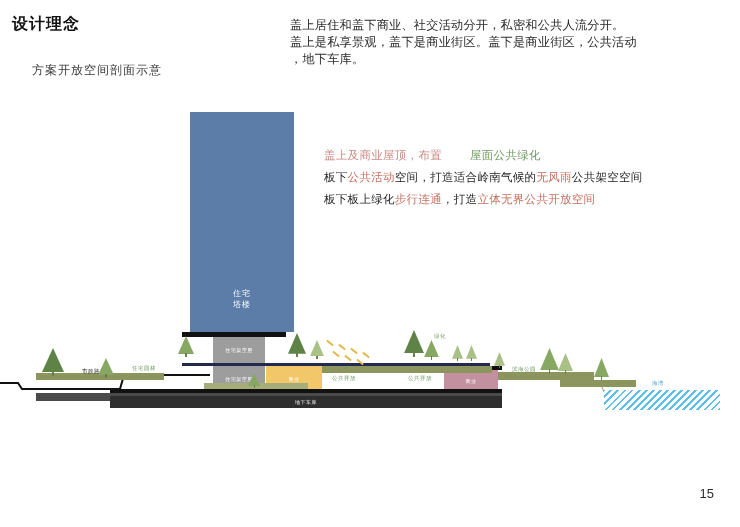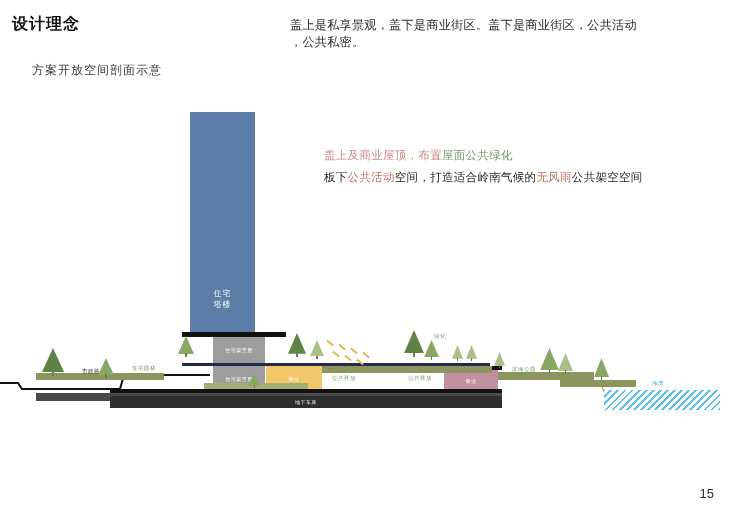--- a/index.html
+++ b/index.html
@@ -54,36 +54,36 @@
   }
   .bullet-line {
     font-size: 11.5px;
     line-height: 22px;
     white-space: nowrap;
     letter-spacing: 0.3px;
   }
   .t-dark  { color: #1f1f1f; }
   .t-red   { color: #c4705f; }
   .t-pink  { color: #c98c85; }
-  .t-green { color: #6f9a62; }
+  .t-green { color: #6f9a62; margin-left: 28px; }
 
   
   .diagram {
     position: absolute;
     left: 0;
     top: 100px;
     width: 740px;
     height: 330px;
   }
   .dg { position: absolute; }
 
   
   .tower {
     left: 190px; top: 12px;
-    width: 65px; height: 220px;
+    width: 104px; height: 220px;
     background: #5b7da8;
   }
   .tower-label {
     position: absolute;
     left: 0; right: 0;
     bottom: 22px;
     text-align: center;
     color: #ffffff;
     font-size: 8px;
     line-height: 11px;
@@ -198,30 +198,34 @@
     color: #2b2b2b;
   }
 </style>
 </head>
 <body>
 
 <div class="slide-title">设计理念</div>
 <div class="slide-subtitle">方案开放空间剖面示意</div>
 
 <div class="header-note">
+  <div>盖上居住和盖下商业、社交活动分开，私密和公共人流分开。</div>
   <div>盖上是私享景观，盖下是商业街区。盖下是商业街区，公共活动</div>
-  <div>，公共私密。</div>
+  <div>，地下车库。</div>
 </div>
 
 <div class="bullets">
   <div class="bullet-line">
     <span class="t-pink">盖上及商业屋顶，布置</span><span class="t-green">屋面公共绿化</span>
   </div>
   <div class="bullet-line">
     <span class="t-dark">板下</span><span class="t-red">公共活动</span><span class="t-dark">空间，打造适合岭南气候的</span><span class="t-red">无风雨</span><span class="t-dark">公共架空空间</span>
+  </div>
+  <div class="bullet-line">
+    <span class="t-dark">板下板上绿化</span><span class="t-red">步行连通</span><span class="t-dark">，打造</span><span class="t-red">立体无界公共开放空间</span>
   </div>
 </div>
 
 <div class="diagram">
 
   <svg class="terrain" viewBox="0 0 740 330">
     <polyline points="0,283 18,283 22,289 120,289 124,275 210,275" fill="none" stroke="#111111" stroke-width="2"></polyline>
     <polyline points="560,282 600,282 604,292 630,292" fill="none" stroke="#9aa06a" stroke-width="1"></polyline>
   </svg>
 

